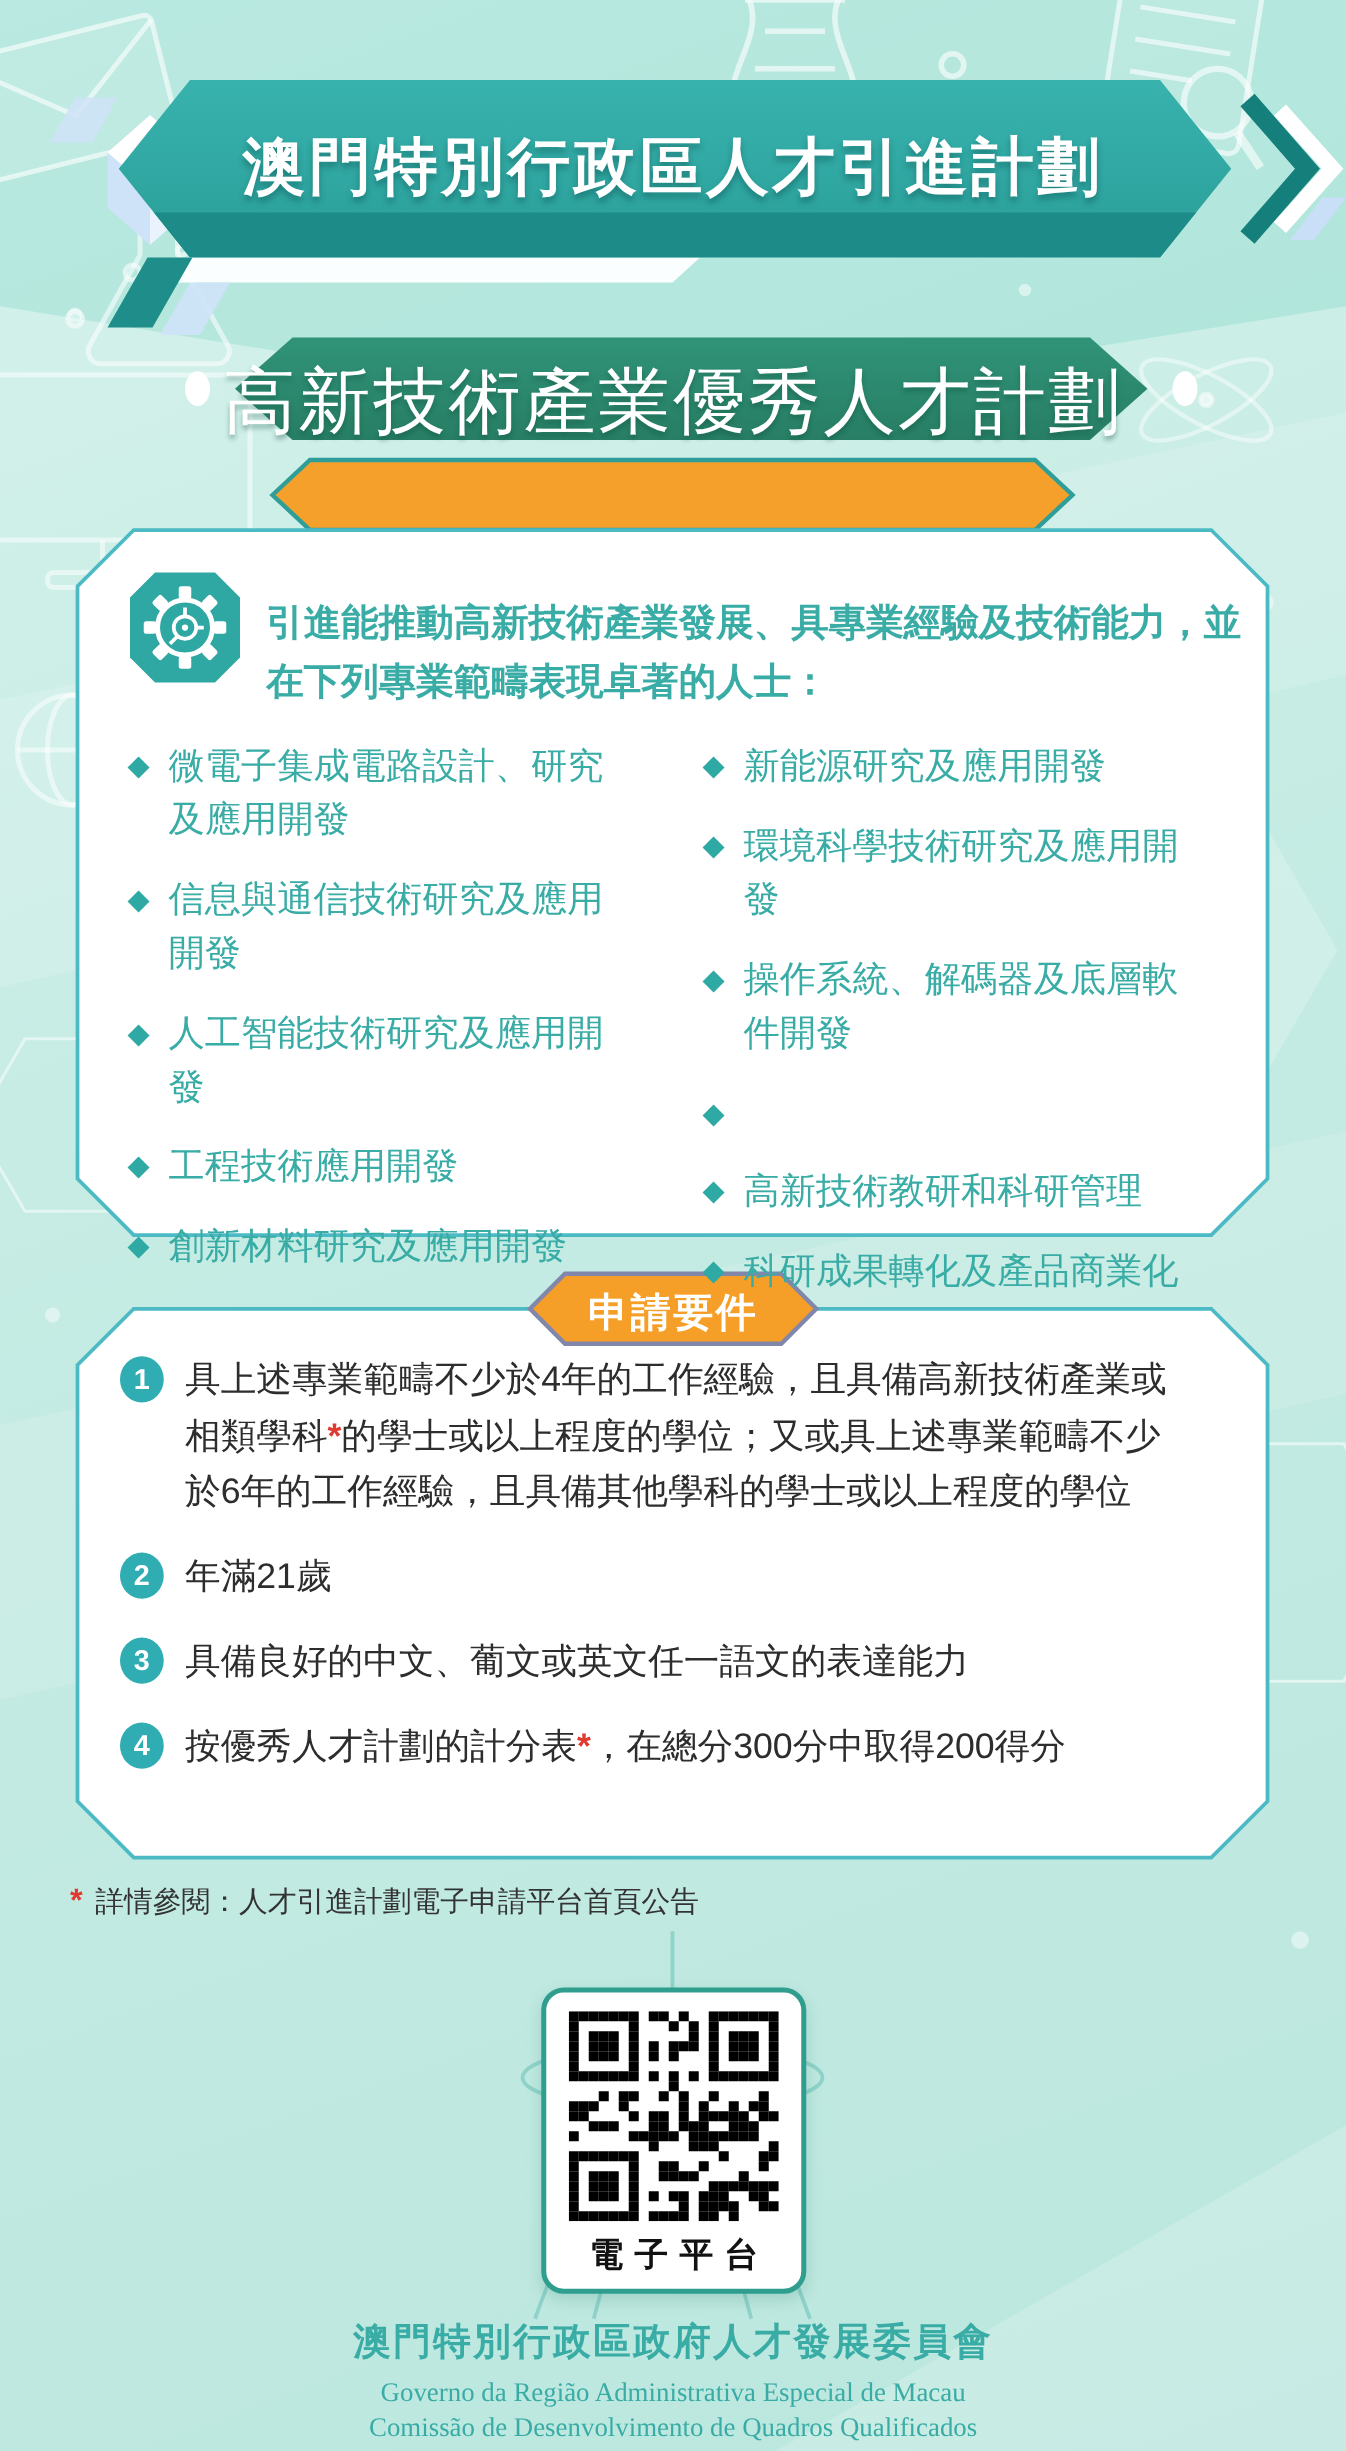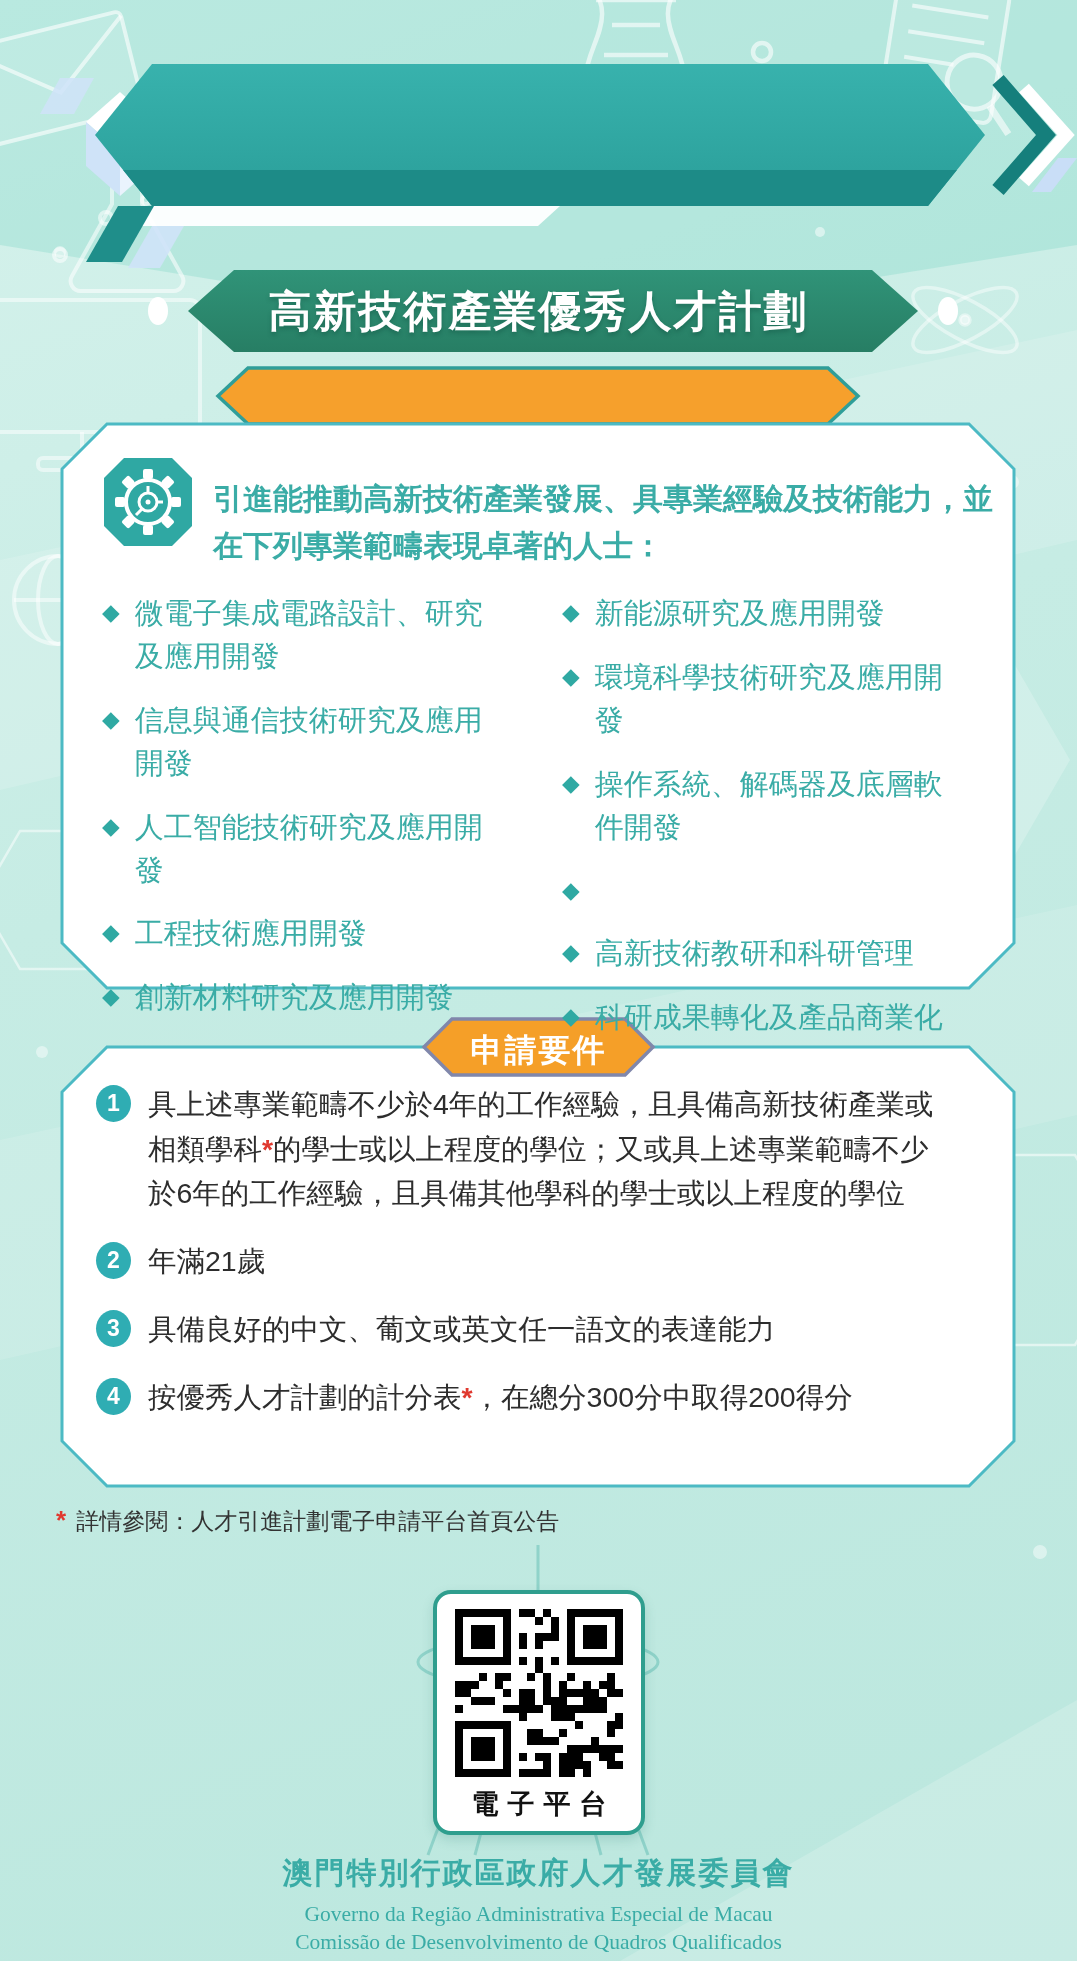--- a/index.html
+++ b/index.html
@@ -7,21 +7,21 @@
   .poster{
     position:relative; width:1077px; height:1961px; margin:0 auto; overflow:hidden;
     background:linear-gradient(160deg,#d6f2ec 0%, #c6ece4 40%, #bbe7de 100%);
   }
   .layer{ position:absolute; left:0; top:0; width:1077px; height:1961px; pointer-events:none; }
   .abs{ position:absolute; }
 
   
   .title-text{ left:0; right:0; top:100px; text-align:center; font-size:50px; font-weight:800;
     color:#fff; letter-spacing:3px; text-shadow:0 4px 5px rgba(8,80,78,.45); }
-  .sub-title-text{ left:0; right:0; top:283px; text-align:center; font-size:43px; font-weight:700;
+  .sub-title-text{ left:0; right:0; top:283px; text-align:center; font-size:58px; font-weight:400;
     color:#fff; letter-spacing:2px; text-shadow:0 3px 4px rgba(15,75,60,.4); }
   .period-text{ left:0; right:0; top:377px; text-align:center; font-size:33px; font-weight:700;
     color:#fff; letter-spacing:1px; }
   .req-title-text{ left:0; right:0; top:1029px; text-align:center; font-size:32px; font-weight:700;
     color:#fff; letter-spacing:2px; }
 
   
   .intro-block{ left:213px; top:452px; width:792px; font-size:30px; font-weight:700;
     color:var(--teal-text,#3aaca6); line-height:1.55;margin-top:24px; }
   .fields{ left:102px; top:592px; width:900px; display:flex; }
@@ -187,20 +187,21 @@
           <rect x="-5" y="-33" width="10" height="10" rx="2" transform="rotate(270)"></rect>
           <rect x="-5" y="-33" width="10" height="10" rx="2" transform="rotate(315)"></rect>
         </g>
         <circle r="9" stroke-width="3"></circle>
         <path d="M0,-9 V-16 M9,0 H15 M-6,7 L-12,13" stroke-width="3"></path>
         <circle r="2.5" fill="#fff" stroke="none"></circle>
       </g>
     </g>
   </svg>
 
+  <h1 class="abs title-text">澳門特別行政區人才引進計劃</h1>
   <h2 class="abs sub-title-text">高新技術產業優秀人才計劃</h2>
 
   <p class="abs intro-block">引進能推動高新技術產業發展、具專業經驗及技術能力，並在下列專業範疇表現卓著的人士：</p>
 
   <div class="abs fields">
     <ul class="col col-left" id="fields-left">
         <li class="field-item">
           <span class="diamond">◆</span>
           <span class="field-text">微電子集成電路設計、研究及應用開發</span>
         </li>

